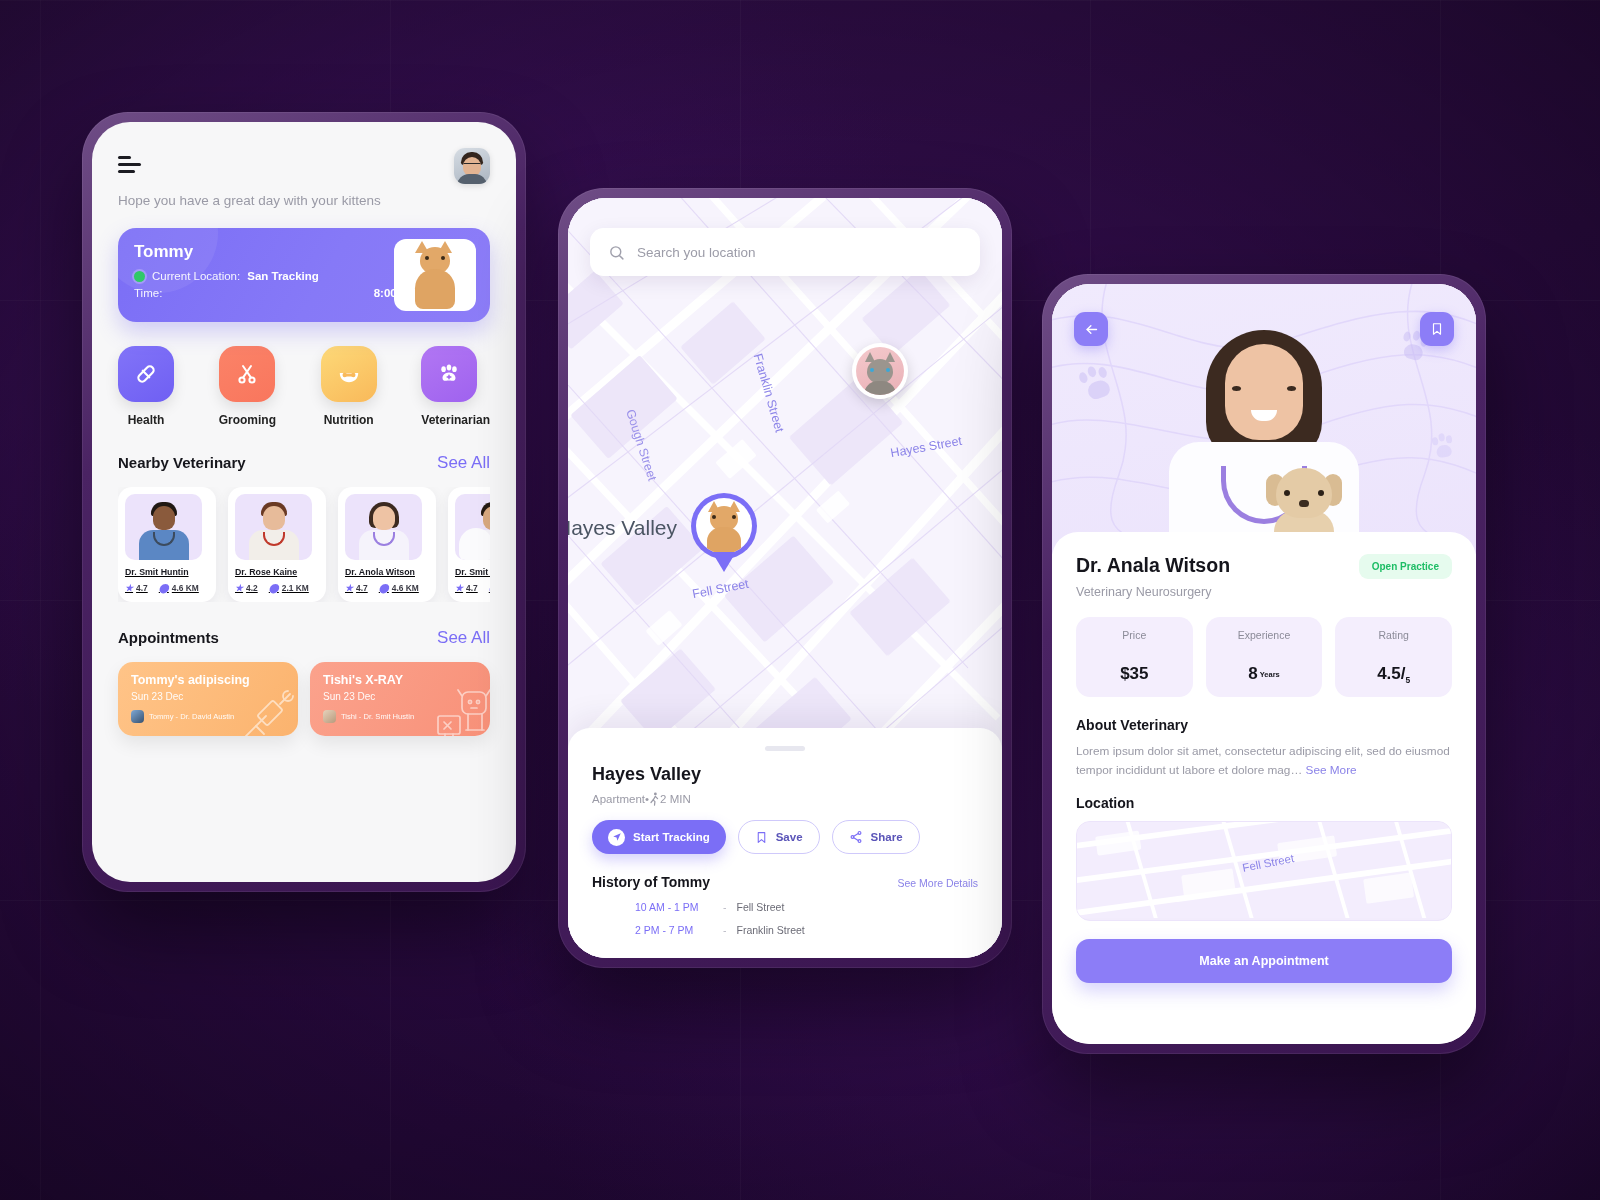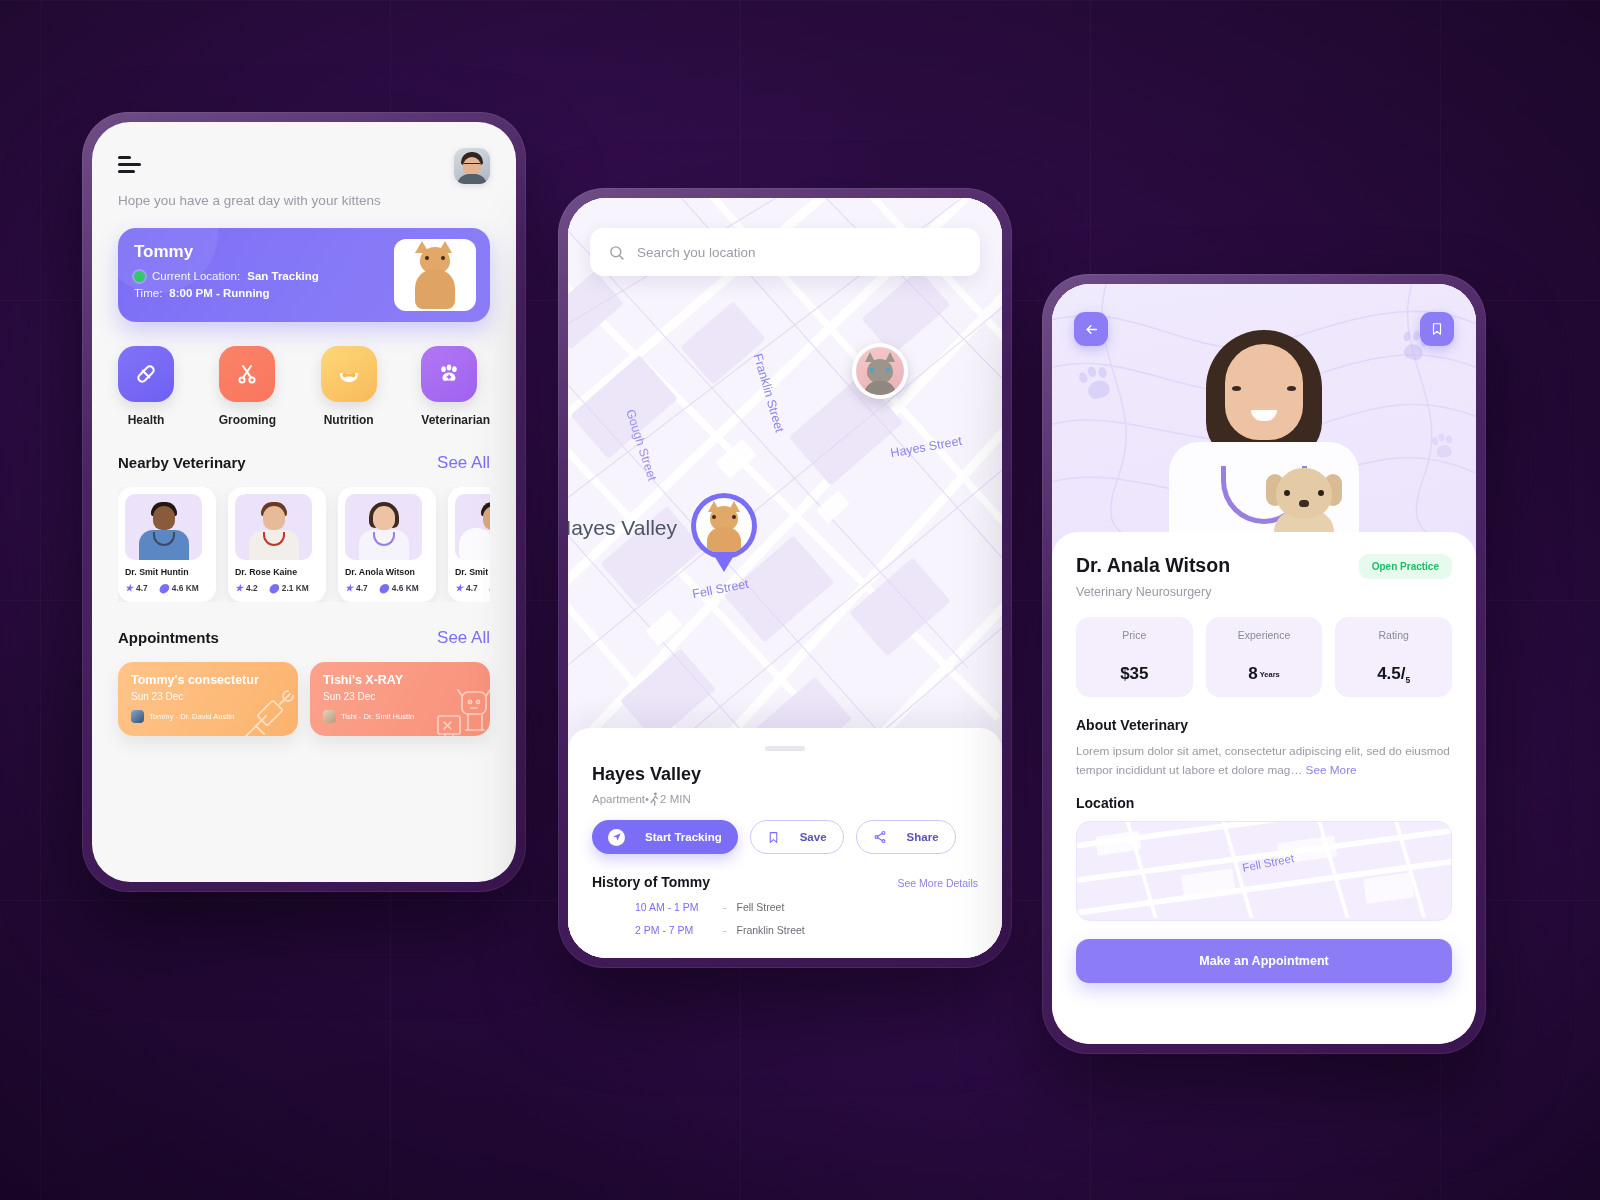--- a/index.html
+++ b/index.html
@@ -81,21 +81,21 @@
   }
   .pet-card::before {
     content:""; position:absolute; width:120px; height:120px; border-radius:50%;
     background: rgba(255,255,255,.07); left:-20px; top:-55px;
   }
   .pet-name { color: #fff; font-size: 17px; font-weight: 700; }
   .pet-row { display:flex; align-items:center; gap:7px; margin-top: 8px; color:#fff; font-size: 11.5px; }
   .dot-live { width: 11px; height: 11px; border-radius: 50%; background: #21c55d; box-shadow: 0 0 0 2px rgba(255,255,255,.25); flex:none;}
   .pet-row .k { opacity: .92; }
   .pet-row .v { font-weight: 700; }
-  .pet-row2 { margin-top: 5px; margin-left: 0px; }
+  .pet-row2 { margin-top: 5px; margin-left: 0px; justify-content: space-between; }
   .pet-photo {
     position: absolute; right: 14px; top: 11px; width: 82px; height: 72px;
     border-radius: 12px; background: #fff; overflow: hidden;
   }
   .cat { position:absolute; left:50%; transform: translateX(-50%); }
   .cat-head { top: 8px; width: 30px; height: 27px; background: #e2a868; border-radius: 50% 50% 46% 46%; }
   .cat-ear-l { top: 2px; left: 21px; width: 0; height: 0; border-left: 7px solid transparent; border-right: 7px solid transparent; border-bottom: 12px solid #e2a868; transform:none;}
   .cat-ear-r { top: 2px; left: 44px; width: 0; height: 0; border-left: 7px solid transparent; border-right: 7px solid transparent; border-bottom: 12px solid #e2a868; transform:none;}
   .cat-body { top: 30px; width: 40px; height: 40px; background: #dfa463; border-radius: 48% 48% 20% 20%; }
   .cat-eye { top: 17px; width: 20px; height: 4px; }
@@ -111,20 +111,21 @@
   .cat-lbl { font-size: 12px; color:#222; margin-top: 11px; font-weight:700; }
 
   .sec-head { display:flex; align-items:baseline; justify-content:space-between; margin-top: 26px; }
   .sec-title { font-size: 15px; font-weight: 700; color: #16161c; }
   .see-all { font-size: 17px; color: #7b6ef6; cursor:pointer; font-weight:500; }
 
   .vets { display:flex; gap: 12px; margin-top: 14px; overflow: hidden; }
   .vet-card {
     flex: none; width: 98px; background:#fff; border-radius: 14px; padding: 7px 14px 9px 7px;
     box-shadow: 0 4px 14px rgba(30,10,60,.07);
+    text-decoration: underline;
   }
   .vet-img { width: 100%; height: 66px; border-radius: 10px; background: #ece3fb; position: relative; overflow: hidden; }
   .vet-name { font-size: 8.8px; font-weight: 700; color:#1b1b22; margin-top: 7px; white-space: nowrap; overflow: hidden; }
   .vet-meta { display:flex; gap: 11px; align-items:center; margin-top: 6px; font-size: 8.4px; color:#3a3a44; font-weight:600;}
   .vet-meta span { display:flex; align-items:center; gap:3px;}
   .ico-star { color:#7b6ef6; font-size: 9px; }
   .ico-pin { color:#7b6ef6; font-size: 9px; }
 
   
   .dperson { position:absolute; left:50%; transform:translateX(-50%); }
@@ -182,21 +183,21 @@
   .sheet {
     position:absolute; left:0; right:0; bottom:0; background:#fff; border-radius: 22px 22px 38px 38px;
     padding: 18px 24px 22px 24px; box-shadow: 0 -10px 30px rgba(40,10,80,.08);
   }
   .grab { width: 40px; height: 5px; border-radius: 3px; background:#e7e7ef; margin: 0 auto 13px auto; }
   .sheet-t { font-size: 18px; font-weight: 700; color:#15151c; }
   .sheet-sub { font-size: 11.5px; color:#9a9aa6; margin-top: 7px; display:flex; align-items:center; gap:0;}
   .btn-row { display:flex; gap: 12px; margin-top: 14px; }
   .btn {
     height: 34px; border-radius: 17px; display:flex; align-items:center; justify-content:center;
-    gap: 20px; font-size: 11.5px; font-weight: 700; cursor:pointer; padding: 0 16px;
+    gap: 8px; font-size: 11.5px; font-weight: 700; cursor:pointer; padding: 0 16px;
   }
   .btn.primary { background:#7b6ef6; color:#fff; box-shadow: 0 6px 14px rgba(123,110,246,.32); }
   .btn.ghost { background:#fff; color:#5a54b8; border: 1.3px solid #cfc9fb; }
   .btn .cir { width:17px; height:17px; border-radius:50%; background:#fff; display:flex; align-items:center; justify-content:center; color:#7b6ef6; font-size: 9px;}
   .hist-head { display:flex; justify-content:space-between; align-items:baseline; margin-top: 20px; }
   .hist-t { font-size: 14px; font-weight:700; color:#15151c;}
   .hist-link { font-size: 10.5px; color:#8b83e8; cursor:pointer;}
   .hist-row { display:flex; gap: 10px; margin-top: 11px; font-size: 10.5px; align-items:center;margin-left:43px;}
   .hist-time { color:#7b6ef6; font-weight:500; min-width: 78px;}
   .hist-dash { color:#b9b9c4; }
@@ -438,21 +439,21 @@
       </div>
     </div>
 
     <div class="sec-head">
       <div class="sec-title">Appointments</div>
       <div class="see-all">See All</div>
     </div>
 
     <div class="appts">
       <div class="appt a1">
-        <div class="appt-t">Tommy's consectetur</div>
+        <div class="appt-t">Tommy's adipiscing</div>
         <div class="appt-d">Sun 23 Dec</div>
         <div class="appt-w">
           <span class="appt-av c1"></span>
           <span class="appt-wt">Tommy  -  Dr. David Austin</span>
         </div>
         <svg class="appt-gfx" width="66" height="58" viewBox="0 0 66 58" fill="none" stroke="#fff" stroke-width="1.8" stroke-linecap="round">
           <path d="M6 52 L30 28"></path>
               <rect x="27" y="14" width="14" height="22" rx="2" transform="rotate(45 34 25)"></rect>
           <path d="M44 16 L54 6"></path>
               <path d="M52 3 a5 5 0 1 0 5 5"></path>

